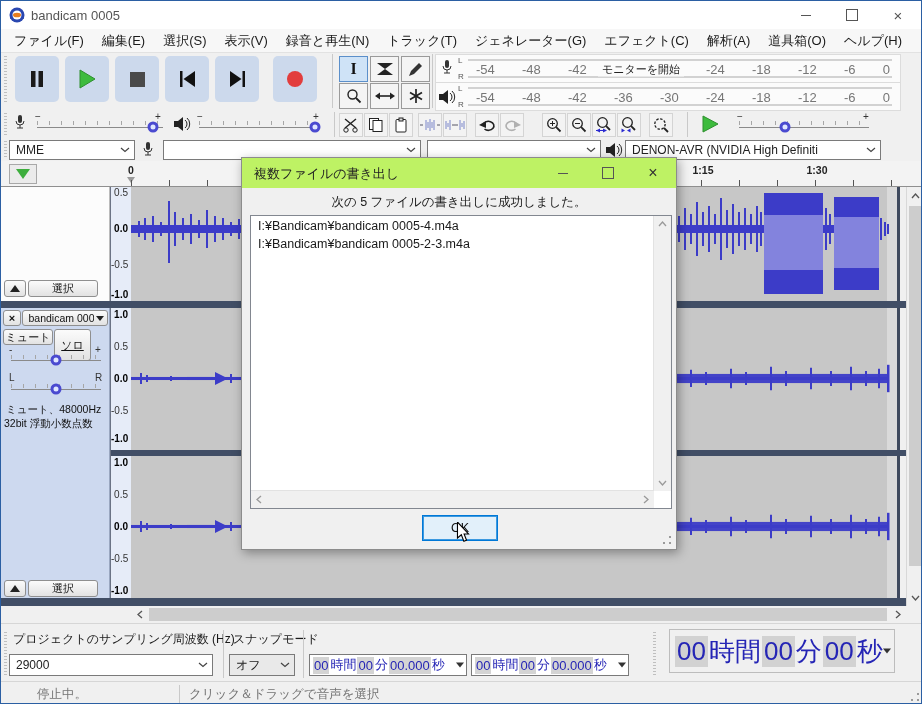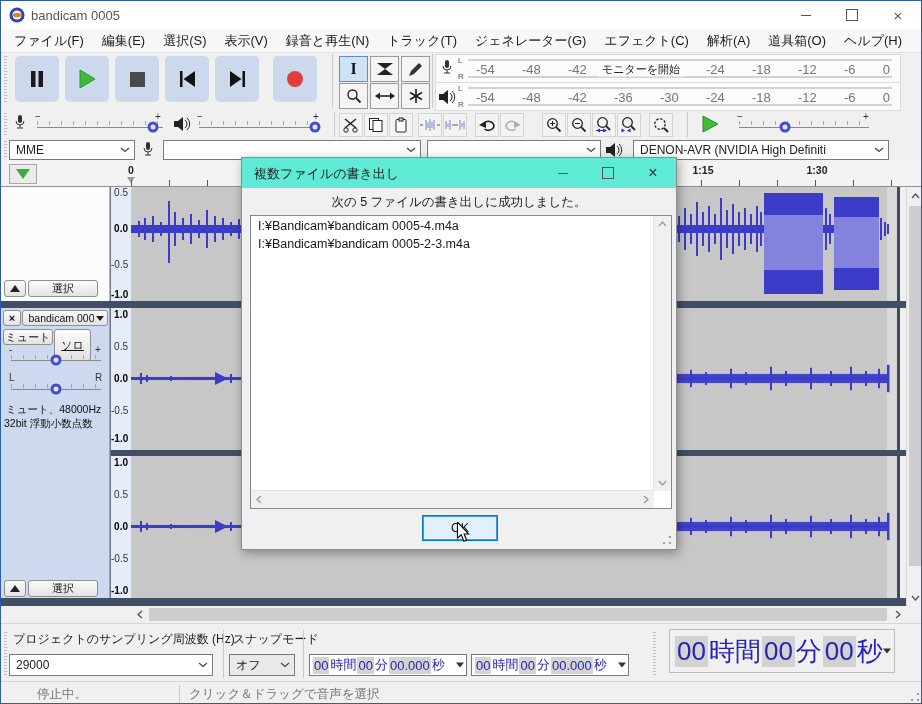--- a/index.html
+++ b/index.html
@@ -400,21 +400,21 @@
         <polyline points="1,1 5,4.5 9,1" fill="none" stroke="#444" stroke-width="1.2"></polyline>
       </svg>
   </div>
   <span class="abs" style="left:604px;top:141px;">
     <svg width="18" height="16" viewBox="0 0 18 16">
         <polygon points="1,5 5,5 10,1 10,15 5,11 1,11" fill="#222"></polygon>
         <path d="M12 4 a5 5 0 0 1 0 8" fill="none" stroke="#222"></path>
         <path d="M14 2 a8 8 0 0 1 0 12" fill="none" stroke="#222"></path>
       </svg>
   </span>
-  <div class="combo" style="left:624px;top:139px;width:256px;height:20px;margin-left:8px;">
+  <div class="combo" style="left:624px;top:139px;width:256px;height:20px;">
     <span style="overflow:hidden;white-space:nowrap;">DENON-AVR (NVIDIA High Definiti</span>
     <svg class="chev" width="10" height="6">
         <polyline points="1,1 5,4.5 9,1" fill="none" stroke="#444" stroke-width="1.2"></polyline>
       </svg>
   </div>
 
   <div class="abs timeline">
     <div class="abs" style="left:8px;top:3px;width:28px;height:20px;background:#ebebeb;border:1px solid #a8a8a8;display:flex;align-items:center;justify-content:center;">
       <span style="width:0;height:0;border-left:7px solid transparent;border-right:7px solid transparent;border-top:10px solid #3dae3d;"></span>
     </div>
@@ -674,21 +674,21 @@
     <span class="status-text" style="left:36px;">停止中。</span>
     <span class="abs vsep" style="left:178px;top:3px;height:18px;"></span>
     <span class="status-text" style="left:188px;">クリック＆ドラッグで音声を選択</span>
     <span class="abs" style="right:3px;bottom:3px;width:10px;height:10px;background:
       radial-gradient(circle at 8px 2px,#9a9a9a 1.2px,transparent 1.5px),
       radial-gradient(circle at 8px 8px,#9a9a9a 1.2px,transparent 1.5px),
       radial-gradient(circle at 2px 8px,#9a9a9a 1.2px,transparent 1.5px);"></span>
   </div>
 
   <div class="abs dialog">
-    <div class="abs" style="left:0;top:0;width:100%;height:30px;background:#5eead4;">
+    <div class="abs" style="left:0;top:0;width:100%;height:30px;background:#bef264;">
       <span style="position:absolute;left:12px;top:7px;font-size:13px;color:#222;">複数ファイルの書き出し</span>
       <span class="dlg-btn" style="left:298px;width:45px;">
           <span style="width:10px;height:1px;background:#555;"></span>
         </span>
       <span class="dlg-btn" style="left:343px;width:45px;">
           <span style="width:10px;height:10px;border:1px solid #555;"></span>
         </span>
       <span class="dlg-btn" style="left:388px;width:46px;font-size:16px;color:#333;">×</span>
     </div>
     <div class="abs" style="left:0;top:36px;width:100%;text-align:center;font-size:12.5px;color:#1a1a1a;">次の 5 ファイルの書き出しに成功しました。</div>

